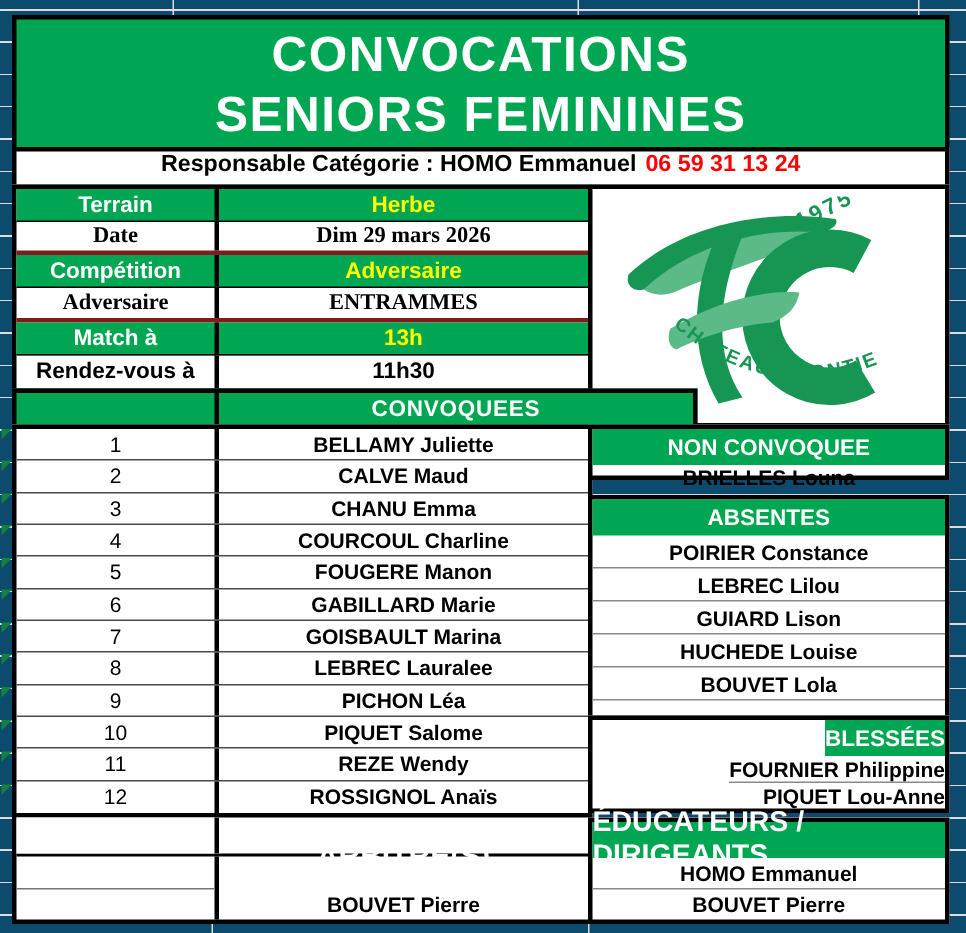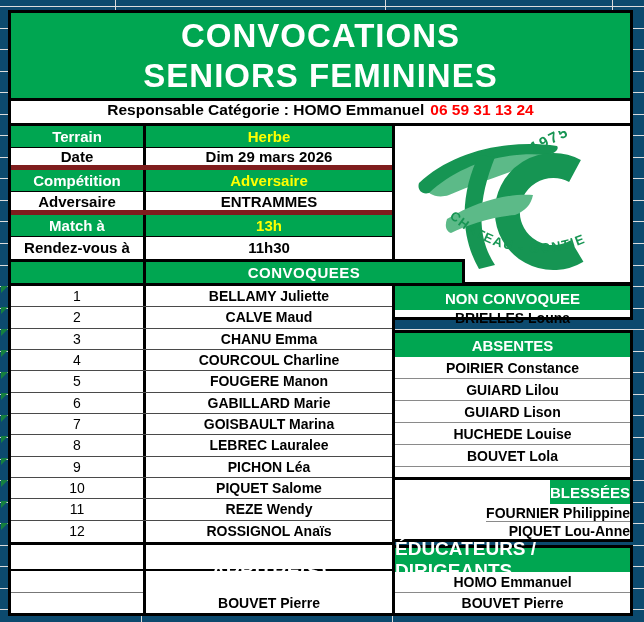--- a/index.html
+++ b/index.html
@@ -19,21 +19,21 @@
 
   
   #resp{left:8px;top:98px;width:625px;height:28px;display:flex;align-items:flex-start;justify-content:center;
         font-size:15.5px;}
   #resp .phone{color:var(--red);margin-left:6px;}
 
   
   #info{left:8px;top:123px;width:387px;height:139px;display:grid;grid-template-rows:repeat(6,1fr);}
   .irow{display:flex;border-bottom:1px solid #000;}
   .irow:last-child{border-bottom:none;}
-  .irow.thick{border-bottom:5px solid #7f1d1d;}
+  .irow.thick{border-bottom:3px solid #7f1d1d;font-family:Liberation Serif, serif;}
   .irow .lbl{width:132px;border-right:3px solid #000;display:flex;align-items:center;justify-content:center;
              font-size:15px;}
   .irow .val{flex:1;display:flex;align-items:center;justify-content:center;font-size:15px;}
   .irow.green{background:var(--green);}
   .irow.green .lbl{color:#fff;}
   .irow.green .val{color:var(--yellow);}
 
   
   #logoBox{left:392px;top:123px;width:241px;height:162px;display:flex;align-items:center;justify-content:center;}
 
@@ -227,21 +227,21 @@
   </div>
 
   <div id="rbox1" class="box rbox">
     <div class="hd">NON CONVOQUEE</div>
     <div class="nm">BRIELLES Louna</div>
   </div>
 
   <div id="rbox2" class="box rbox">
     <div class="hd">ABSENTES</div>
     <div class="nm">POIRIER Constance</div>
-    <div class="nm">GUIARD Lilou</div>
+    <div class="nm">LEBREC Lilou</div>
     <div class="nm">GUIARD Lison</div>
     <div class="nm">HUCHEDE Louise</div>
     <div class="nm">BOUVET Lola</div>
     <div class="empty"></div>
   </div>
 
   <div id="rbox3" class="box rbox">
     <div class="hd">BLESSÉES</div>
     <div class="nm">FOURNIER Philippine</div>
     <div class="nm">PIQUET Lou-Anne</div>

